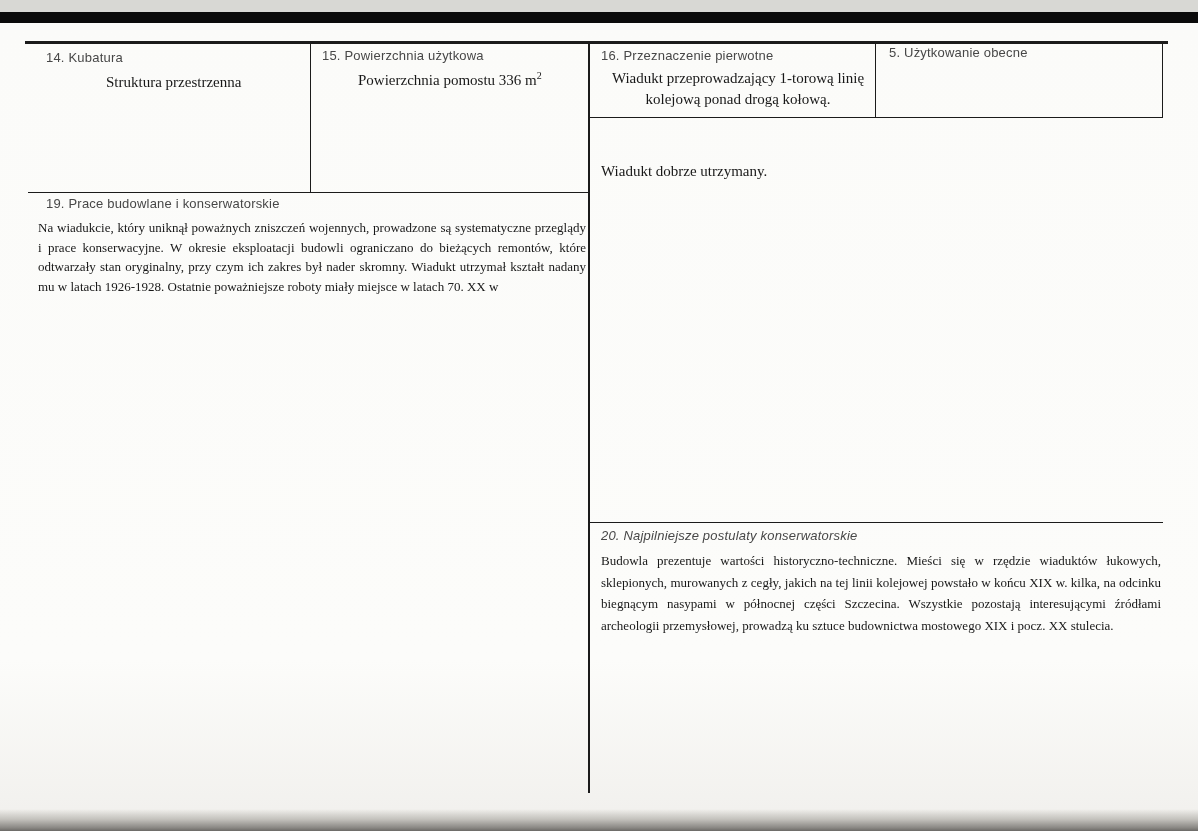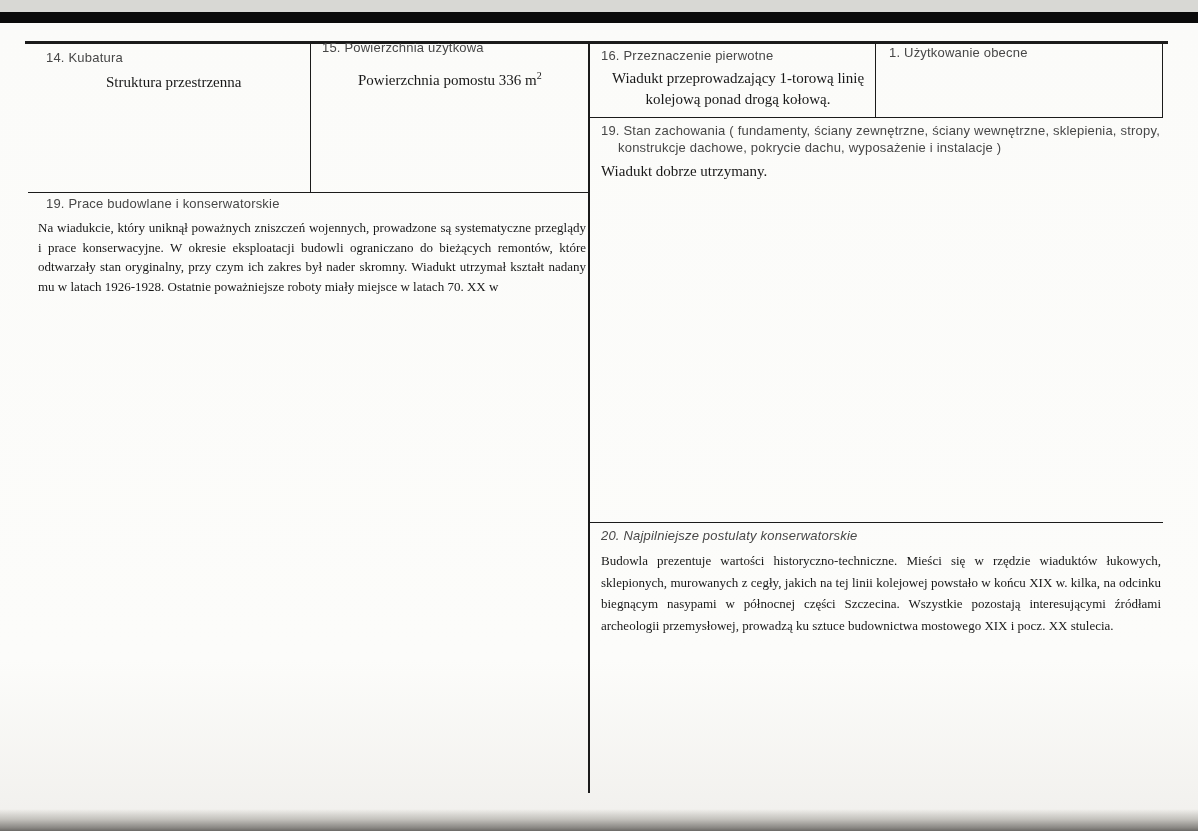--- a/index.html
+++ b/index.html
@@ -71,29 +71,28 @@
   <div class="line thin-v" style="left:310px;top:32px;height:148px;"></div>
   <div class="line thin-h" style="left:28px;top:180px;width:560px;"></div>
   <div class="line thin-v" style="left:875px;top:32px;height:73px;"></div>
   <div class="line thin-v" style="left:1162px;top:32px;height:73px;"></div>
   <div class="line thin-h" style="left:590px;top:105px;width:573px;"></div>
   <div class="line thin-h" style="left:590px;top:510px;width:573px;"></div>
 
   <div class="label" style="left:46px;top:38px;">14. Kubatura</div>
   <div class="serif" style="left:106px;top:62px;">Struktura przestrzenna</div>
 
-  <div class="label" style="left:322px;top:28px;">15. Powierzchnia użytkowa</div>
+  <div class="label" style="left:322px;top:36px;">15. Powierzchnia użytkowa</div>
   <div class="serif" style="left:358px;top:58px;"><span>Powierzchnia pomostu 336 m</span><sup>2</sup></div>
 
   <div class="label" style="left:601px;top:36px;">16. Przeznaczenie pierwotne</div>
   <div class="serif centered" style="left:604px;top:56px;width:268px;">Wiadukt przeprowadzający 1-torową linię kolejową ponad drogą kołową.</div>
 
-  <div class="label" style="left:889px;top:33px;">1. Użytkowanie obecne</div>
+  <div class="label" style="left:889px;top:33px;">5. Użytkowanie obecne</div>
 
-  <div class="label wrap hang" style="left:601px;top:110px;width:556px;">19. Stan zachowania ( fundamenty, ściany zewnętrzne, ściany wewnętrzne, sklepienia, stropy, konstrukcje dachowe, pokrycie dachu, wyposażenie i instalacje )</div>
   <div class="serif" style="left:601px;top:151px;">Wiadukt dobrze utrzymany.</div>
 
   <div class="label" style="left:46px;top:184px;">19. Prace budowlane i konserwatorskie</div>
   <div class="serif para" style="left:38px;top:206px;width:548px;">Na wiadukcie, który uniknął poważnych zniszczeń wojennych, prowadzone są systematyczne przeglądy i prace konserwacyjne. W okresie eksploatacji budowli ograniczano do bieżących remontów, które odtwarzały stan oryginalny, przy czym ich zakres był nader skromny. Wiadukt utrzymał kształt nadany mu w latach 1926-1928. Ostatnie poważniejsze roboty miały miejsce w latach 70. XX w</div>
 
   <div class="label" style="left:601px;top:516px;font-style:italic;">20. Najpilniejsze postulaty konserwatorskie</div>
   <div class="serif para" style="left:601px;top:538px;width:560px;line-height:21.5px;">Budowla prezentuje wartości historyczno-techniczne. Mieści się w rzędzie wiaduktów łukowych, sklepionych, murowanych z cegły, jakich na tej linii kolejowej powstało w końcu XIX w. kilka, na odcinku biegnącym nasypami w północnej części Szczecina. Wszystkie pozostają interesującymi źródłami archeologii przemysłowej, prowadzą ku sztuce budownictwa mostowego XIX i pocz. XX stulecia.</div>
 
 </div>
 

